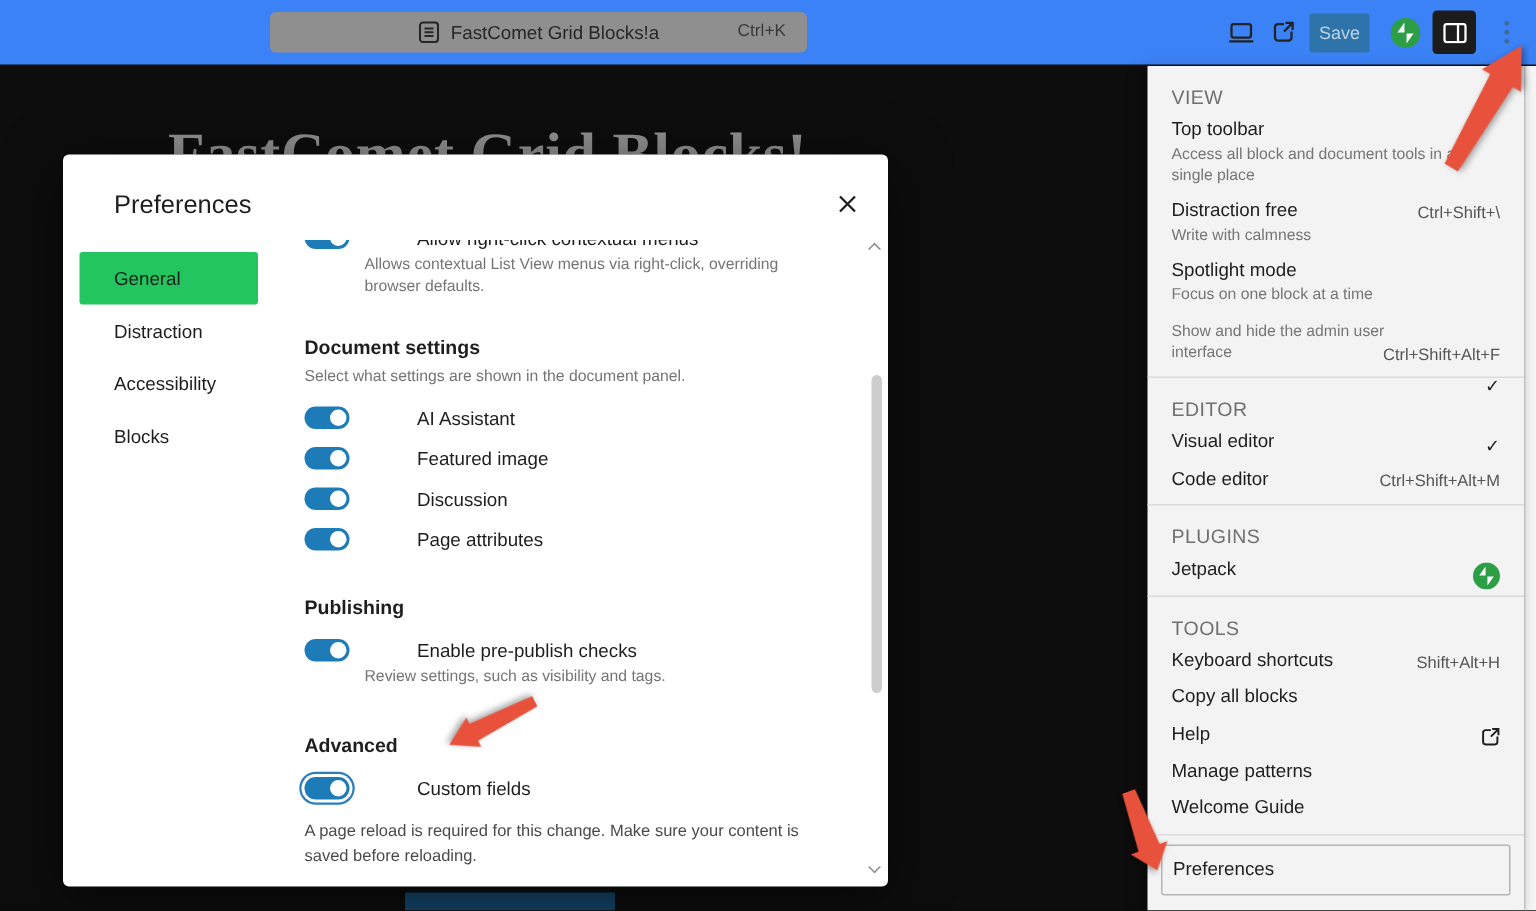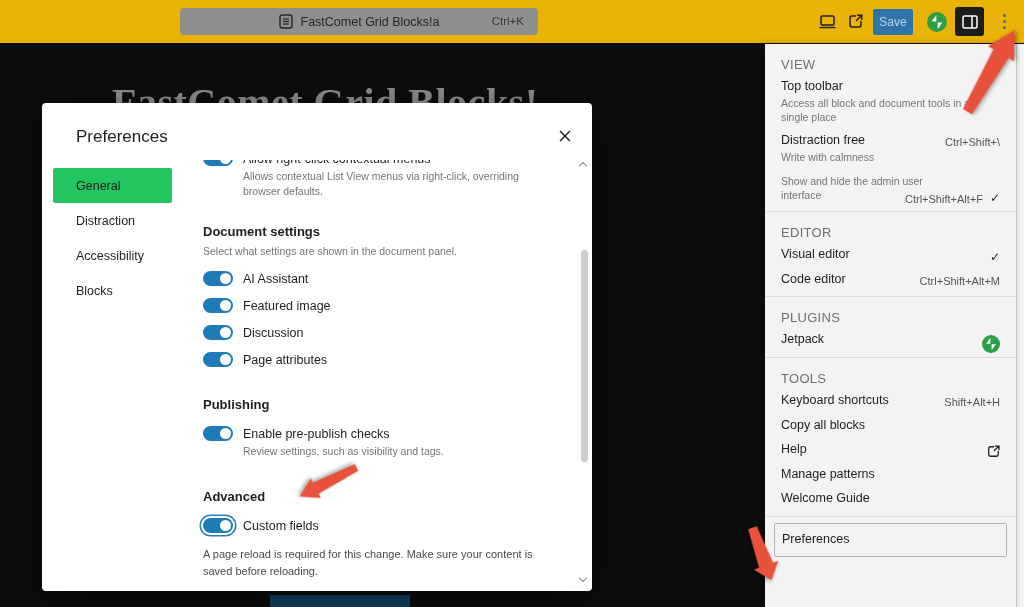--- a/index.html
+++ b/index.html
@@ -5,21 +5,21 @@
   * { margin:0; padding:0; box-sizing:border-box; }
   html,body { width:1024px; height:607px; }
   body {
     position:relative; overflow:hidden;
     background:#0d0d0d;
     font-family:"Liberation Sans","DejaVu Sans",sans-serif;
     color:#1e1e1e;
   }
 
   
-  .topbar { position:absolute; left:0; top:0; width:1024px; height:43px; background:#eab308; z-index:2; }
+  .topbar { position:absolute; left:0; top:0; width:1024px; height:43px; background:#3b82f6; z-index:2; }
   .cmd-field {
     position:absolute; left:180px; top:8px; width:358px; height:27px;
     background:#8f8f8f; border-radius:4px;
     display:flex; align-items:center; justify-content:center; gap:8px;
   }
   .cmd-title { font-size:12.5px; color:#262626; }
   .cmd-shortcut { position:absolute; right:14px; top:7px; font-size:11.5px; color:#3a3a3a; }
   .topbar-right { position:absolute; right:10px; top:0; height:43px; display:flex; align-items:center; }
   .tb-iconbtn { width:28px; height:28px; display:flex; align-items:center; justify-content:center; }
   .save-btn {
@@ -50,21 +50,21 @@
   .tab { height:35px; margin:0 14px 0 11px; display:flex; align-items:center;
     padding-left:23px; font-size:12.5px; color:#1e1e1e; border-radius:2px; }
   .tab.selected { background:#22c55e; }
   .modal-content { position:absolute; left:144px; top:57px; right:0; bottom:0;
     overflow:hidden; padding:0 44px 16px 17px; }
   .prow { display:flex; align-items:center; gap:10px; }
   .prow-desc { font-size:10.5px; color:#757575; margin-top:3px; padding-left:40px; line-height:1.4; }
   .partial { margin-top:-9px; }
   .sec-heading { font-size:13px; font-weight:bold; color:#1e1e1e; }
   .sec-desc { font-size:10.5px; color:#757575; margin-top:6px; }
-  .t-label { font-size:12.5px; color:#1e1e1e; }
+  .t-label { font-size:12.5px; color:#1e1e1e;margin-left:35px; }
 
   .toggle { width:30px; height:15px; border-radius:8px; background:#1d7cb8; position:relative; flex:0 0 auto; }
   .toggle::after { content:""; position:absolute; right:2px; top:2px; width:11px; height:11px;
     border-radius:50%; background:#fff; }
   .toggle.focused { box-shadow:0 0 0 2px #fff, 0 0 0 3.5px #2d7cba; }
 
   .mt26 { margin-top:26px; } .mt30 { margin-top:30px; } .mt14 { margin-top:14px; } .mt12 { margin-top:12px; }
   .note { font-size:11px; color:#4a4a4a; line-height:1.55; margin-top:13px; max-width:432px; }
 
   
@@ -77,21 +77,21 @@
   .menu { position:absolute; left:765px; top:44px; width:251px; bottom:0;
     background:#f3f3f3; box-shadow:-3px 3px 10px rgba(0,0,0,.35); z-index:2; }
   .right-strip { position:absolute; left:1016px; top:44px; width:8px; bottom:0; background:#f7f7f7; border-left:1px solid #d5d5d5; z-index:2; }
   .m-section { padding:5px 0; }
   .m-header { padding:8px 16px 2px; font-size:13px; color:#707070; letter-spacing:.3px; }
   .m-item { position:relative; padding:5px 16px 4px; }
   .m-label { font-size:12.5px; color:#1e1e1e; line-height:1.25; }
   .m-desc { font-size:10.5px; color:#757575; line-height:1.35; margin-top:1px; max-width:218px; }
   .m-desc.narrow { max-width:150px; }
   .m-meta { position:absolute; right:16px; top:8px; display:flex; align-items:flex-end; gap:7px; }
-  .m-item.meta-low .m-meta { top:23px; }
+  .m-item.meta-low .m-meta { top:23px;flex-direction:column; }
   .m-shortcut { font-size:11px; color:#555; white-space:nowrap; }
   .m-check { font-size:12px; color:#1e1e1e; }
   .m-sep { height:1px; background:#dcdcdc; }
   .pref-box { margin:6px 9px 8px; padding:8px 7px; border:1px solid #b5b5b5; border-radius:2px; }
   .pref-box .m-label { font-size:12.5px; }
 
   
   .arrow { position:absolute; z-index:6; filter:drop-shadow(1px 2px 2px rgba(0,0,0,.35)); }
   .arrow polygon { fill:#e8523c; }
   .arrow-kebab { left:944px; top:56px; width:94px; height:30px; transform:rotate(-60deg); }
@@ -232,20 +232,24 @@
     <div class="m-item">
       <div class="m-label">Top toolbar</div>
       <div class="m-desc">Access all block and document tools in a single place</div>
     </div>
     <div class="m-item">
       <div class="m-label">Distraction free</div>
       <div class="m-desc">Write with calmness</div>
       <div class="m-meta">
           <span class="m-shortcut">Ctrl+Shift+\</span>
         </div>
+    </div>
+    <div class="m-item">
+      <div class="m-label">Spotlight mode</div>
+      <div class="m-desc">Focus on one block at a time</div>
     </div>
     <div class="m-item meta-low">
       <div class="m-desc narrow">Show and hide the admin user interface</div>
       <div class="m-meta">
         <span class="m-shortcut">Ctrl+Shift+Alt+F</span>
         <span class="m-check">✓</span>
       </div>
     </div>
   </div>
   <div class="m-sep"></div>

